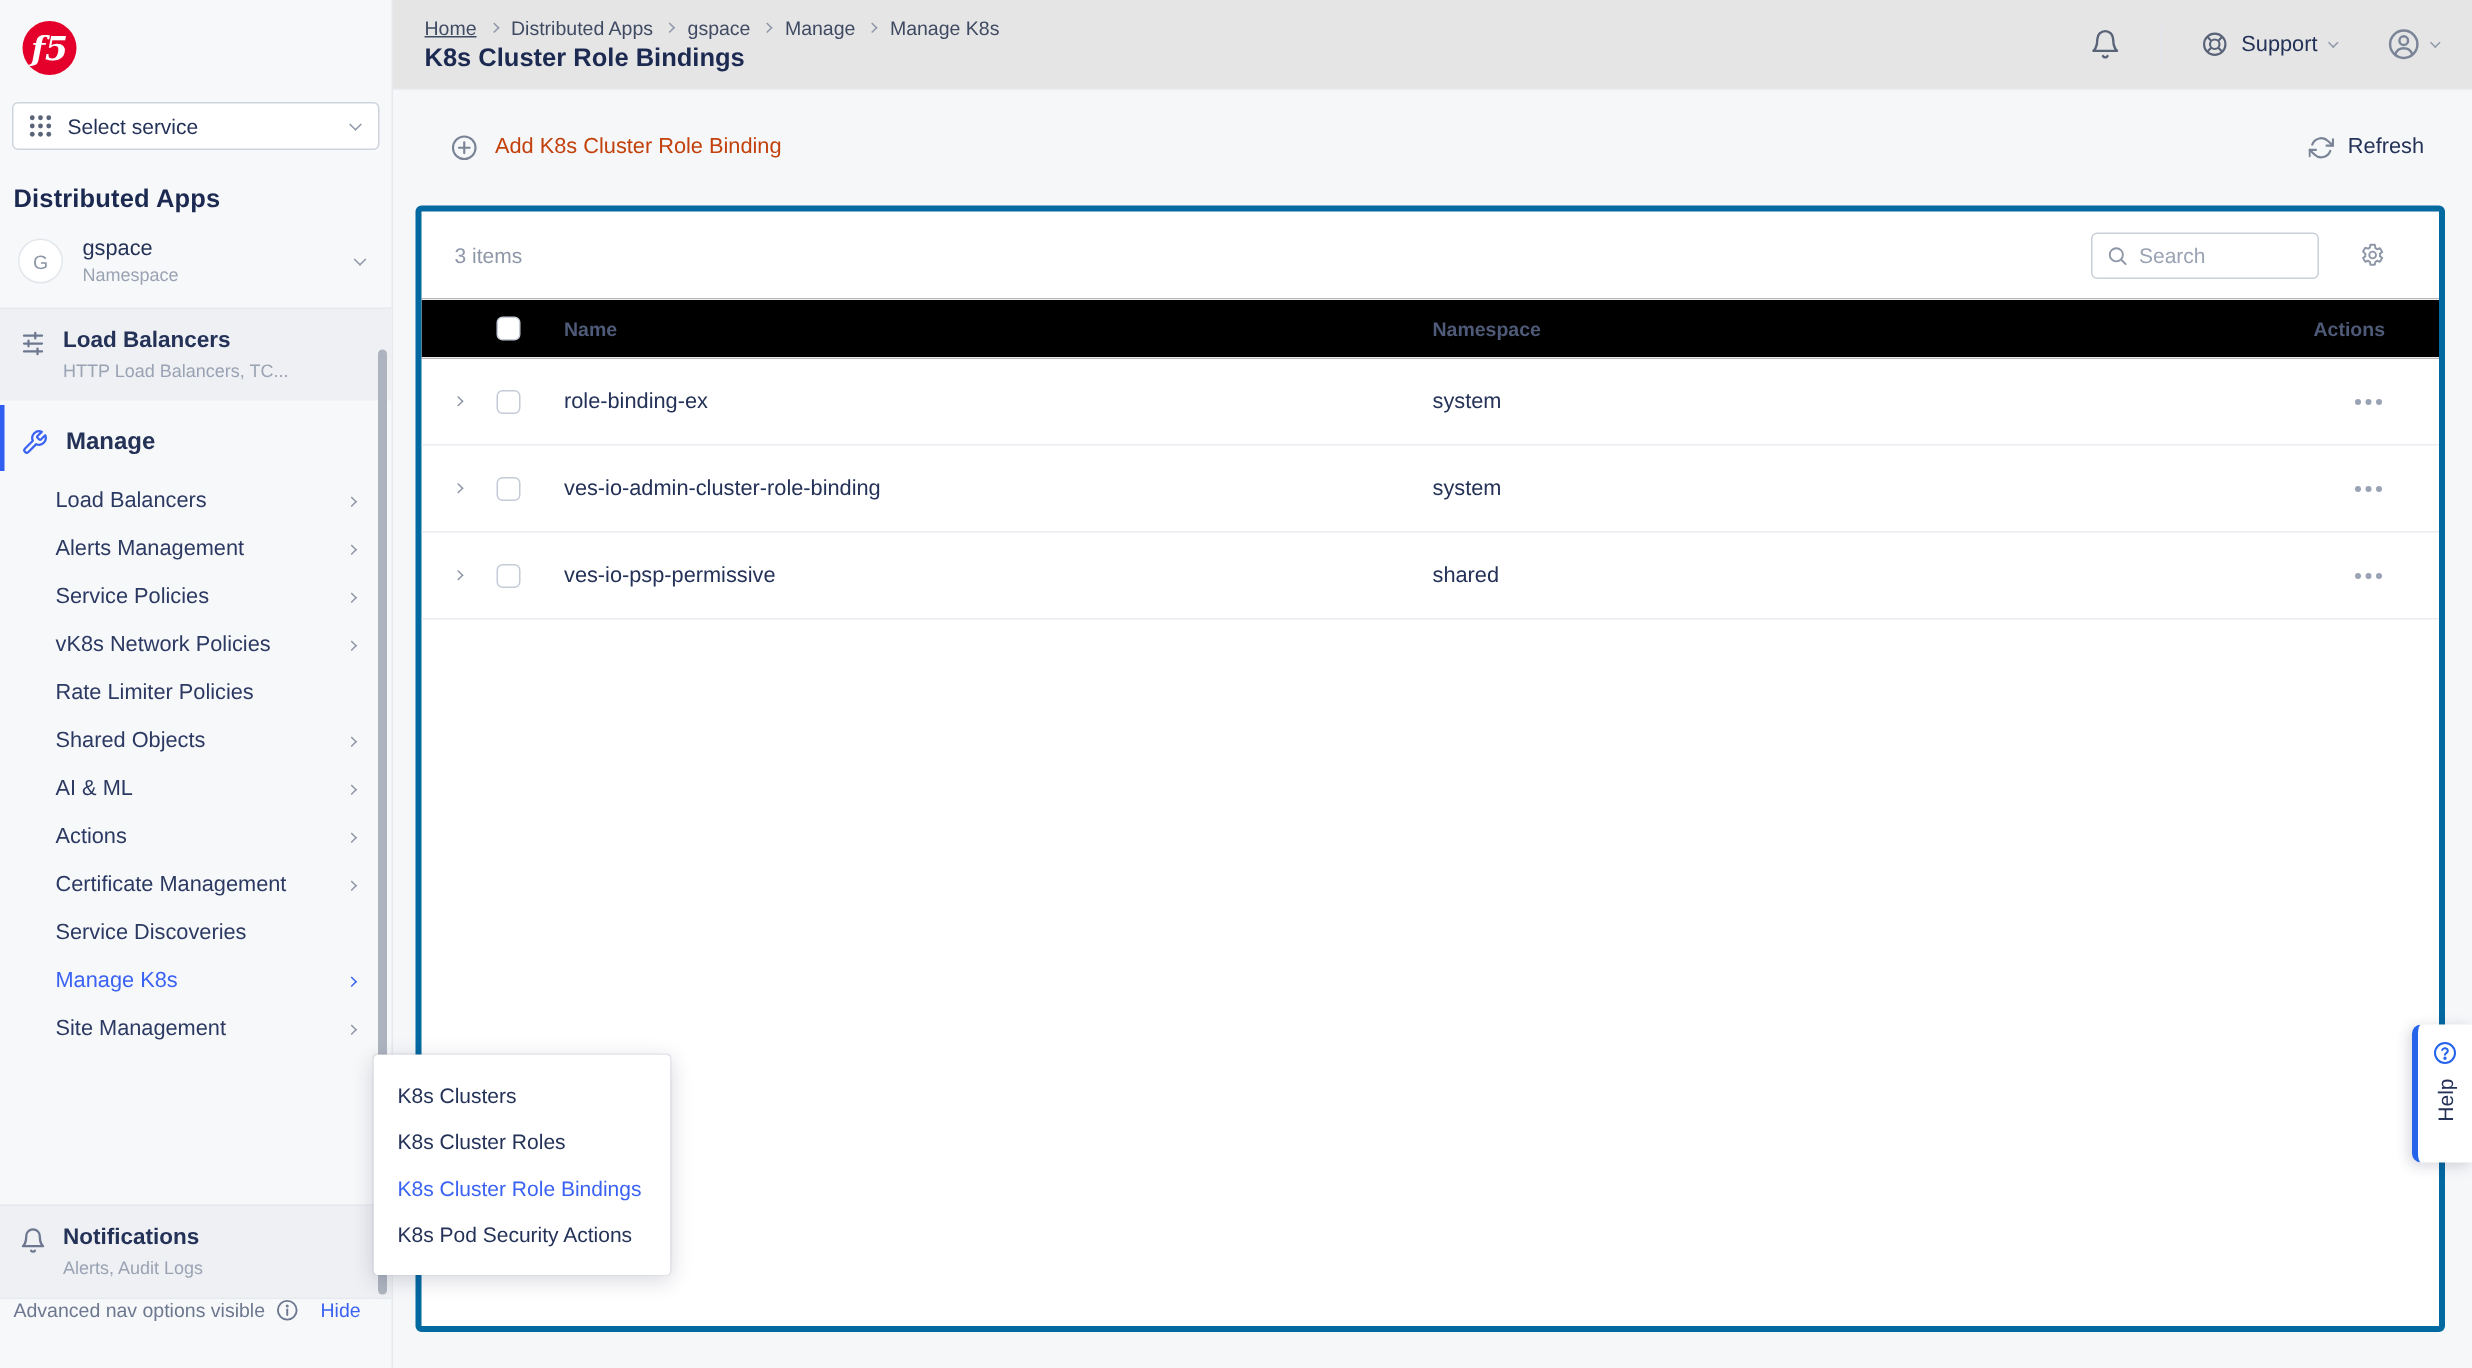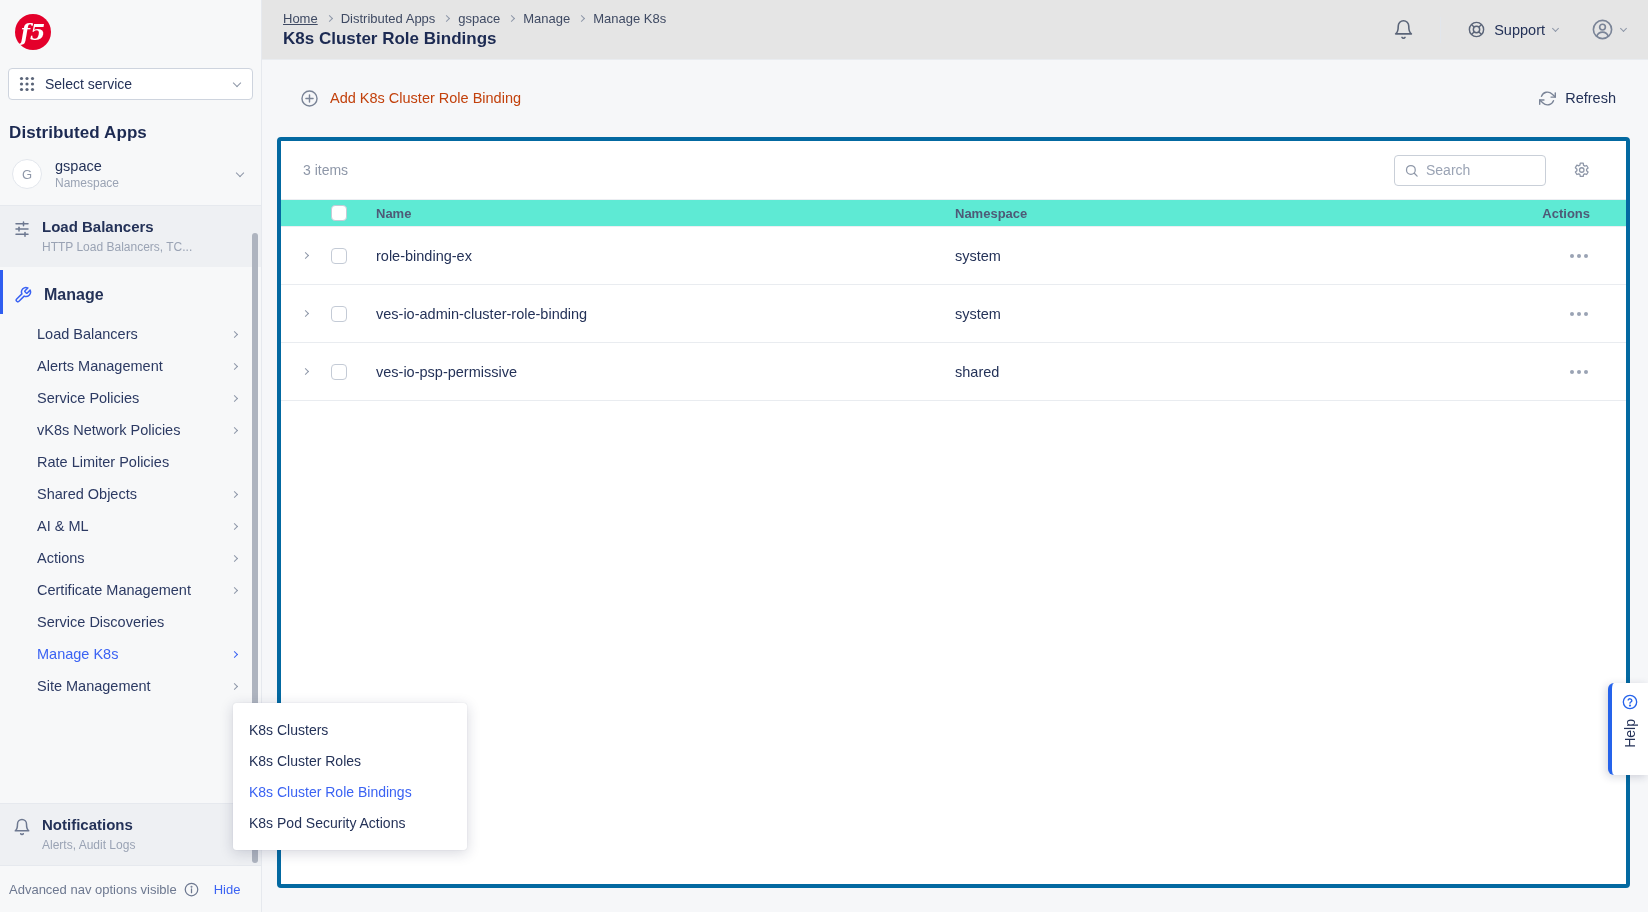--- a/index.html
+++ b/index.html
@@ -24,21 +24,21 @@
   .tile-sub { font-size:12px; color:#9aa3b4; margin-top:5px; }
   .manage-head { border-left:3px solid #2f5ef0; padding:16px 14px 10px 11px; display:flex; gap:12px; align-items:center; margin-top:3px; }
   .manage-head .label { font-size:16px; font-weight:bold; color:#243258; }
   .nav-list { padding:4px 0 0 0; }
   .nav-item { height:32px; display:flex; align-items:center; padding:0 24px 0 37px; font-size:14.5px; color:#2c3a63; cursor:pointer; }
   .nav-item .txt { flex:1; }
   .nav-item.active { color:#3b63f3; }
   .nav-item.active .chev { border-color:#3b63f3; }
   .bottom-block { margin-top:auto; }
   .notif-tile { border-top:1px solid #e6e9ee; }
-  .side-footer { border-top:1px solid #e6e9ee; height:47px; display:flex; align-items:center; padding:0 10px 0 9px; gap:7px; }
+  .side-footer { border-top:1px solid #e6e9ee; height:47px; display:flex; padding:0 10px 0 9px; gap:7px; }
   .side-footer .txt { font-size:13px; color:#6d7890; }
   .side-footer .hide { font-size:13px; color:#3b63f3; margin-left:8px; cursor:pointer; }
   .side-scrollthumb { position:absolute; left:252px; top:233px; width:6px; height:630px; background:#aeb4bf; border-radius:3px; }
 
   
   .chev { display:inline-block; width:6px; height:6px; border-top:1.5px solid #8e97a8; border-right:1.5px solid #8e97a8; }
   .chev.right { transform:rotate(45deg); }
   .chev.down { transform:rotate(135deg); margin-top:-3px; }
   .chev.sm { width:5px; height:5px; }
 
@@ -62,29 +62,29 @@
 
   .card { margin-top:20px; background:#fff; border:4px solid #0369a1; border-radius:4px; height:751px; display:flex; flex-direction:column; overflow:hidden; }
   .card-head { height:58px; display:flex; align-items:center; padding:0 36px 0 22px; flex:none; }
   .items-count { font-size:14px; color:#8e97a8; }
   .search-box { margin-left:auto; width:152px; height:31px; border:1px solid #c9cfd8; border-radius:4px; background:#fff; display:flex; align-items:center; padding:0 8px 0 9px; gap:7px; }
   .search-box input { border:none; outline:none; width:100%; font-size:14px; color:#243258; font-family:"Liberation Sans",sans-serif; background:transparent; }
   .search-box input::placeholder { color:#9aa3b4; }
   .gear-btn { margin-left:26px; cursor:pointer; display:flex; }
 
   .tgrid { display:grid; grid-template-columns:28px 45px 579px 1fr 80px; align-items:center; padding:0 36px 0 22px; }
-  .thead { height:28px; background:#5eead4; border-top:1px solid #eceef2; border-bottom:1px solid #eceef2; font-size:13px; font-weight:bold; color:#4e5a77; flex:none; }
+  .thead { height:40px; background:#000000; border-top:1px solid #eceef2; border-bottom:1px solid #eceef2; font-size:13px; font-weight:bold; color:#4e5a77; flex:none; }
   .th-actions { text-align:right; }
   .trow { height:58px; border-bottom:1px solid #e9ecf0; font-size:14.5px; color:#243258; flex:none; }
   .checkbox { width:16px; height:16px; border:1px solid #c4cbd6; border-radius:4px; background:#fff; display:inline-block; cursor:pointer; }
   .row-dots { display:flex; gap:3px; justify-content:flex-end; cursor:pointer; padding-right:2px; }
   .row-dots i { width:4px; height:4px; border-radius:50%; background:#9aa3b4; }
 
   
-  .flyout { position:absolute; left:233px; top:703px; width:234px; background:#fff; border-radius:3px; box-shadow:0 3px 14px rgba(25,35,70,.18), 0 0 1px rgba(25,35,70,.2); padding:11px 0 12px 0; z-index:30; }
+  .flyout { position:absolute; left:249px; top:703px; width:198px; background:#fff; border-radius:3px; box-shadow:0 3px 14px rgba(25,35,70,.18), 0 0 1px rgba(25,35,70,.2); padding:11px 0 12px 0; z-index:30; }
   .flyout-item { height:31px; display:flex; align-items:center; padding:0 16px; font-size:14px; color:#243258; cursor:pointer; white-space:nowrap; }
   .flyout-item.active { color:#3b63f3; }
 
   
   .help-tab { position:absolute; right:0; top:683px; width:40px; height:92px; background:#fff; border-left:4px solid #2563eb; border-radius:6px 0 0 6px; box-shadow:-2px 2px 9px rgba(25,35,70,.18); display:flex; flex-direction:column; align-items:center; padding-top:11px; gap:9px; z-index:40; cursor:pointer; }
   .help-label { writing-mode:vertical-rl; transform:rotate(180deg); font-size:14px; color:#243258; }
 
   svg { display:block; }
 </style>
 </head>

